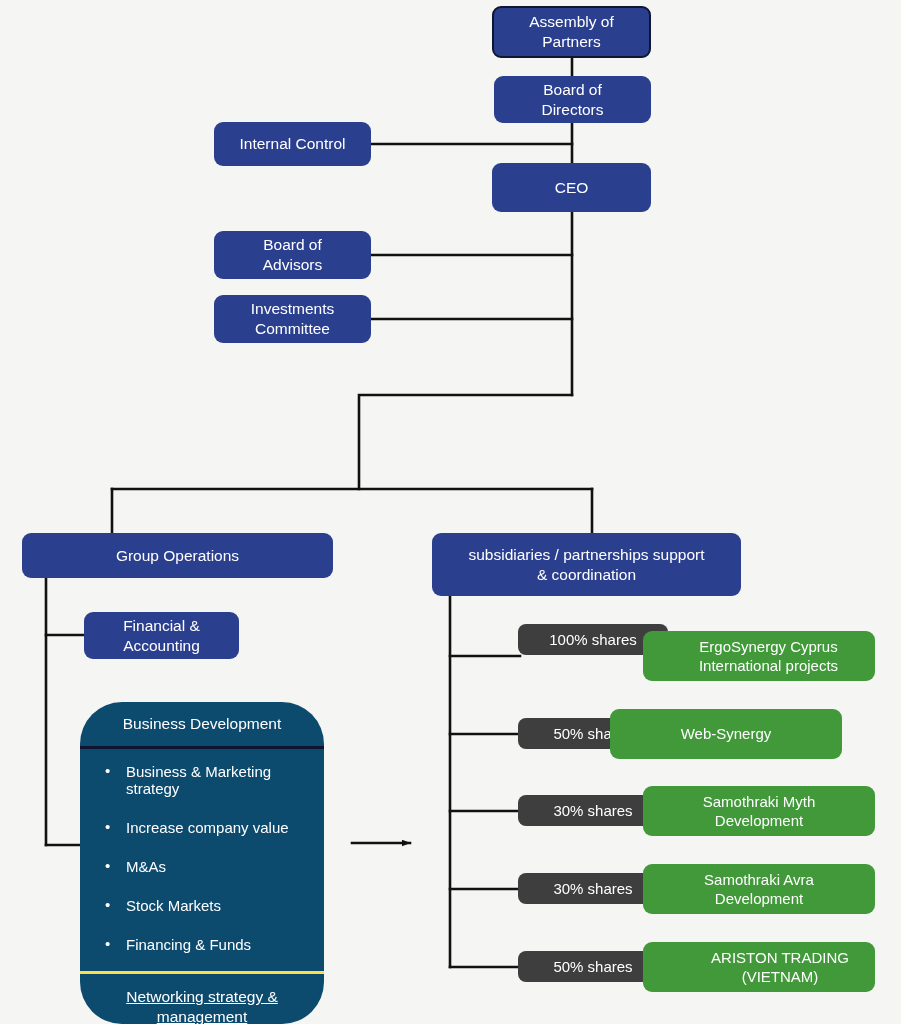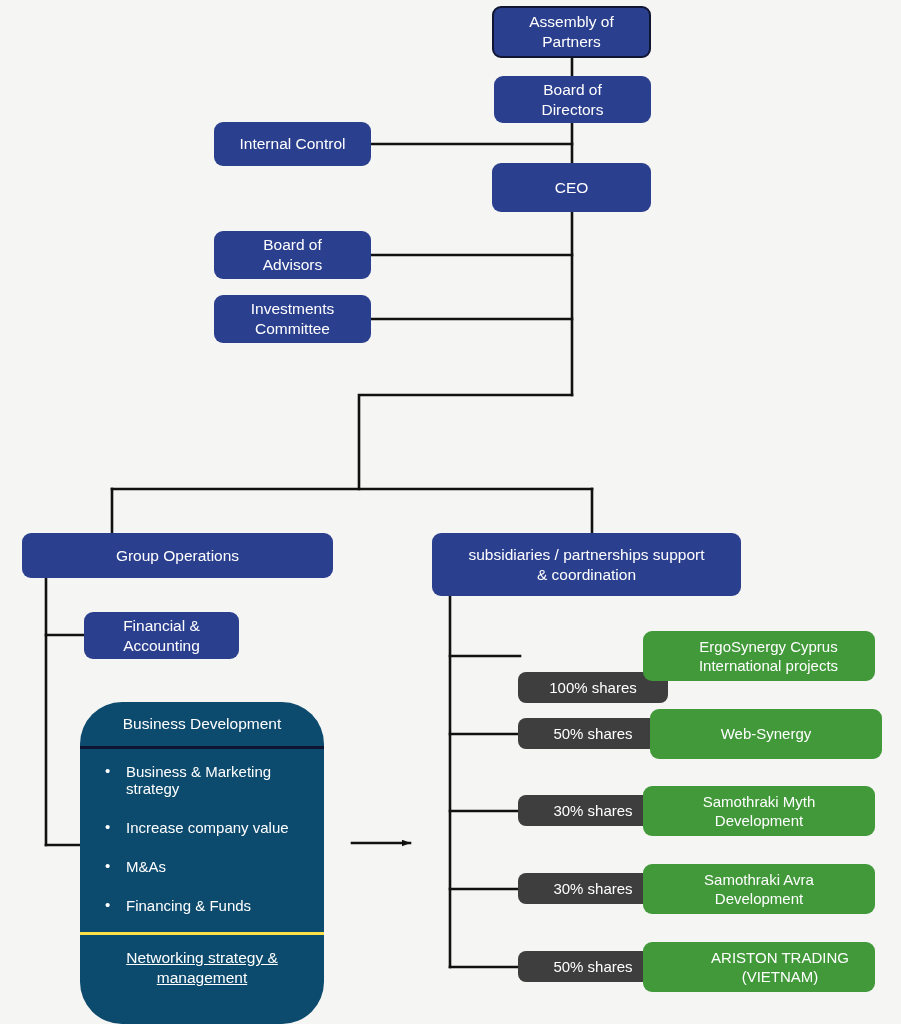--- a/index.html
+++ b/index.html
@@ -160,38 +160,39 @@
 
   <div class="node blue" style="left:84px; top:612px; width:155px; height:47px;">Financial &amp;
 Accounting</div>
 
   <div id="business-development">
     <div id="bd-title">Business Development</div>
     <ul id="bd-list">
       <li>Business &amp; Marketing strategy</li>
       <li>Increase company value</li>
       <li>M&amp;As</li>
+      <li>Stock Markets</li>
       <li>Financing &amp; Funds</li>
     </ul>
     <div id="bd-footer">Networking strategy &amp;
 management</div>
   </div>
 
   <div class="node blue" style="left:432px; top:533px; width:309px; height:63px;">subsidiaries / partnerships support
 &amp; coordination</div>
 
-  <div class="node gray" style="left:518px; top:672px; width:150px; height:31px;text-align:right;">100% shares</div>
+  <div class="node gray" style="left:518px; top:624px; width:150px; height:31px;text-align:right;">100% shares</div>
   <div class="node gray" style="left:518px; top:718px; width:150px; height:31px;">50% shares</div>
   <div class="node gray" style="left:518px; top:795px; width:150px; height:31px;">30% shares</div>
   <div class="node gray" style="left:518px; top:873px; width:150px; height:31px;">30% shares</div>
   <div class="node gray" style="left:518px; top:951px; width:150px; height:31px;">50% shares</div>
 
   <div class="node green" style="left:643px; top:631px; width:232px; height:50px;padding-left:19px;">ErgoSynergy Cyprus
 International projects</div>
-  <div class="node green" style="left:650px; top:709px; width:232px; height:50px;">Web-Synergy</div>
+  <div class="node green" style="left:610px; top:709px; width:232px; height:50px;">Web-Synergy</div>
   <div class="node green" style="left:643px; top:786px; width:232px; height:50px;">Samothraki Myth
 Development</div>
   <div class="node green" style="left:643px; top:864px; width:232px; height:50px;">Samothraki Avra
 Development</div>
   <div class="node green" style="left:643px; top:942px; width:232px; height:50px;padding-left:42px;">ARISTON TRADING
 (VIETNAM)</div>
 
 </div>
 
 </body></html>

